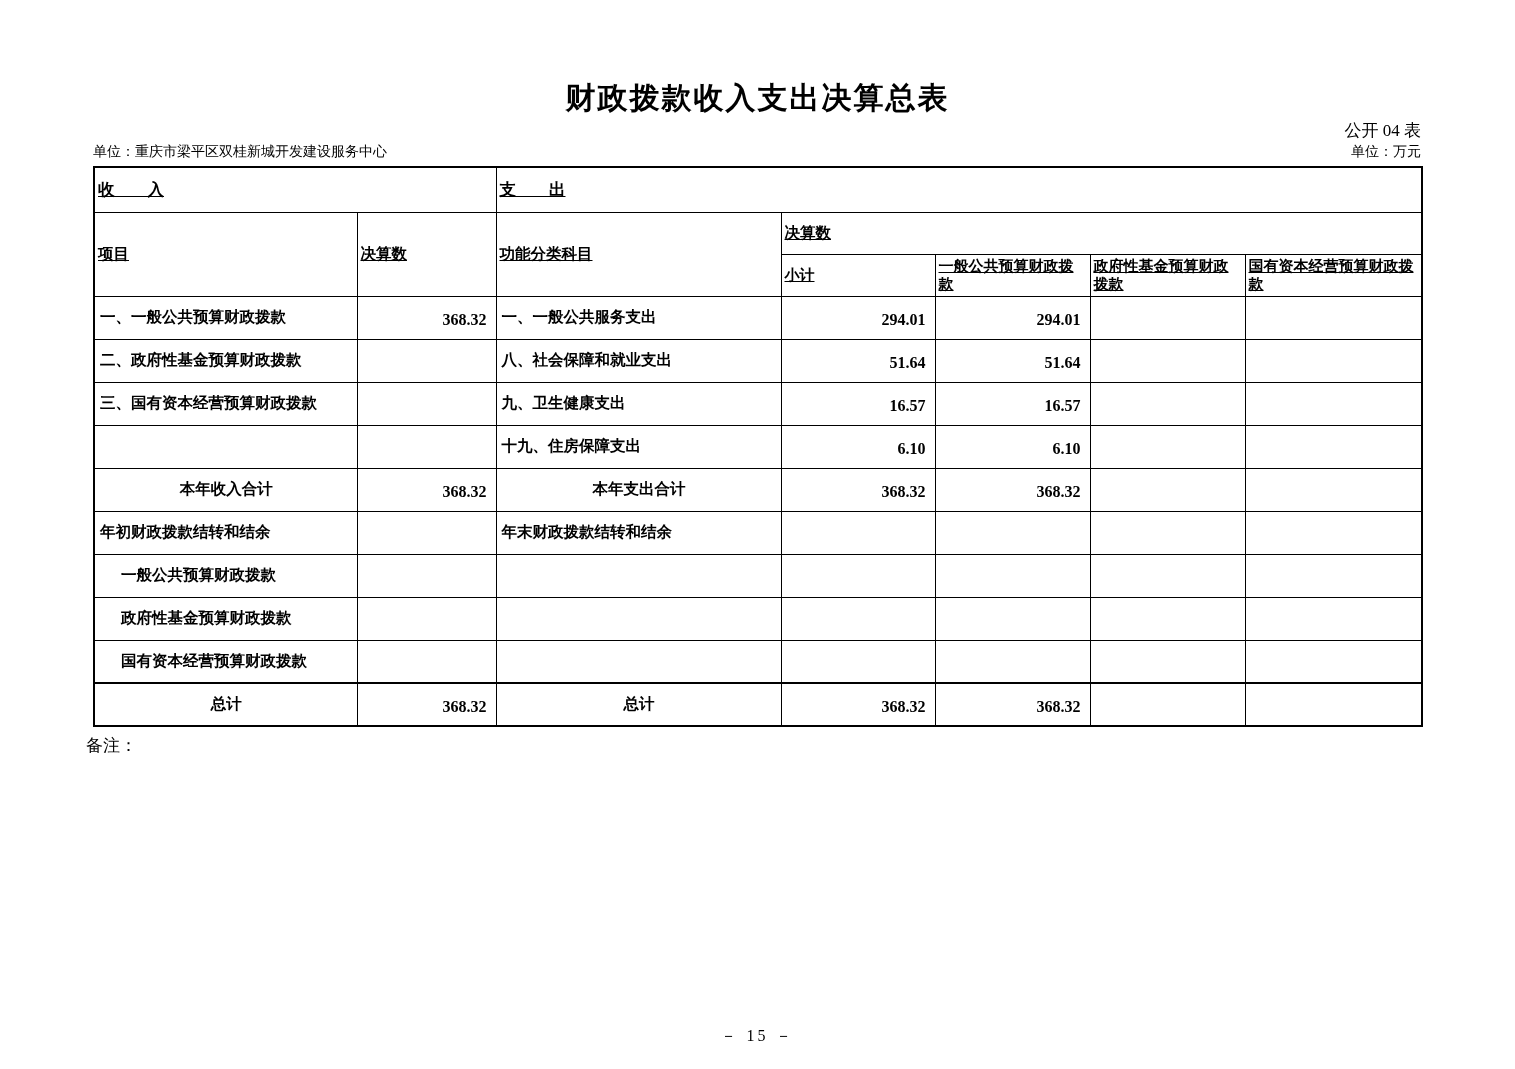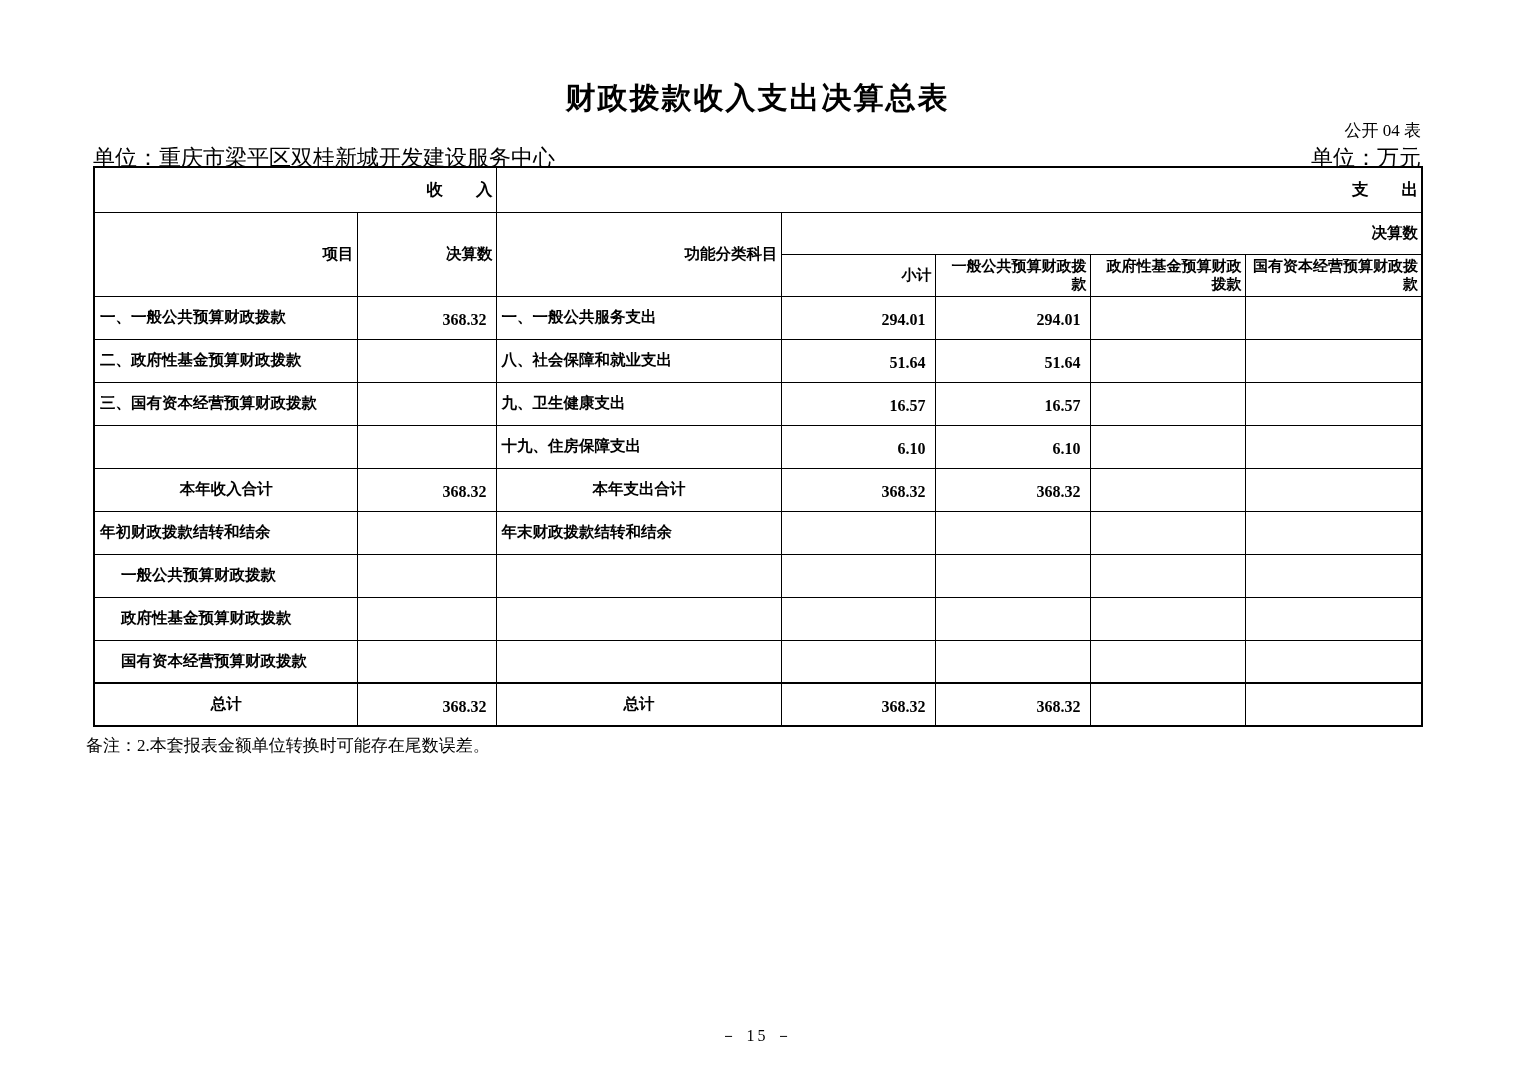--- a/index.html
+++ b/index.html
@@ -16,39 +16,39 @@
     text-align: center;
     font-size: 30px; font-weight: bold; letter-spacing: 2px;
   }
   .table-code {
     position: absolute; top: 119px; right: 94px;
     font-size: 17px;
   }
   .meta-row {
     position: absolute; top: 143px; left: 93px; right: 94px;
     display: flex; justify-content: space-between;
-    font-size: 22px;
+    font-size: 14px;
   }
   .report-table-wrap {
     position: absolute; top: 166px; left: 93px;
   }
   table.report {
     border-collapse: collapse;
     table-layout: fixed;
     width: 1328px;
     font-size: 15.5px;
   }
   table.report th, table.report td {
     border: 1px solid #000;
     font-weight: bold;
     vertical-align: middle;
     overflow: hidden;
   }
   table.report { border: 2px solid #000; }
-  table.report th { text-align: right; padding: 1px 3px; line-height: 1.2; }
+  table.report th { text-align: left; padding: 1px 3px; line-height: 1.2; text-decoration: underline; }
   thead tr.hr1 { height: 45px; }
   thead tr.hr1 th { font-size: 16.5px; }
   thead tr.hr2 { height: 42px; }
   thead tr.hr3 { height: 42px; }
   thead tr.hr3 th { font-size: 15px; }
   tbody tr { height: 43px; }
   td.c-item { text-align: left; padding: 2px 4px 2px 5px; }
   td.c-item.center { text-align: center; }
   td.c-item.indent { padding-left: 26px; }
   td.c-num { text-align: right; padding: 6px 9px 2px 3px; font-size: 16px; }
@@ -195,17 +195,16 @@
       <td class="c-num"></td>
       <td class="c-num"></td>
     </tr>
   </tbody>
 </table>
 </div>
 
 <div class="notes">
   <span class="notes-label">备注：</span>
   <span class="notes-lines">
-    <div>2.本套报表金额单位转换时可能存在尾数误差。</div>
   </span>
 </div>
 
 <div class="page-number">－ 15 －</div>
 
 </body></html>

